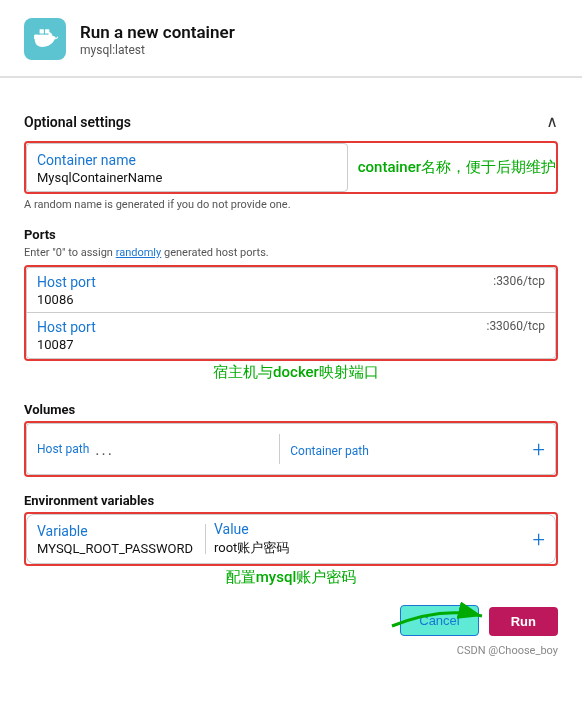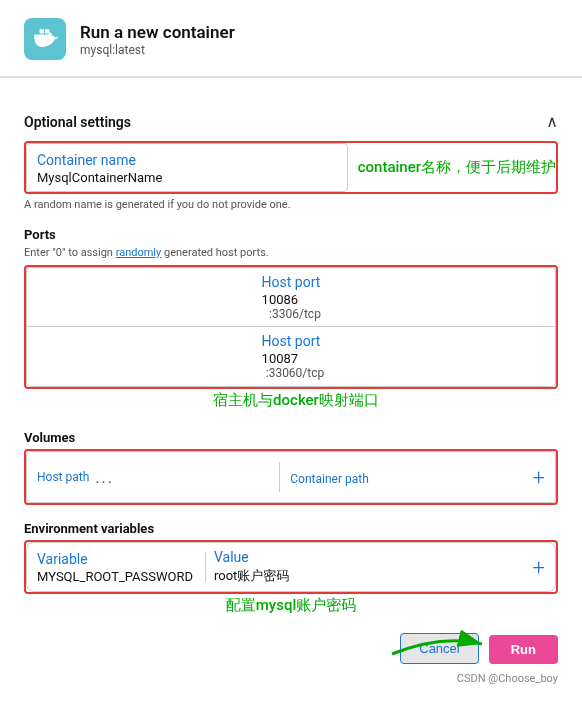--- a/index.html
+++ b/index.html
@@ -131,27 +131,25 @@
     
     .ports-section {
       padding: 0 24px 6px 24px;
     }
     .ports-box {
       border: 2px solid #e53935;
       border-radius: 4px;
     }
     .port-row {
       display: flex;
-      align-items: center;
       border: 1px solid #ccc;
       border-radius: 4px;
       padding: 6px 10px;
       margin-bottom: 0;
       position: relative;
-      flex-direction: column;
     }
     .port-row + .port-row {
       border-top: none;
       border-radius: 0 0 4px 4px;
     }
     .port-row:first-child {
       border-radius: 4px 4px 0 0;
       border-bottom: none;
     }
     .port-inner {
@@ -257,29 +255,29 @@
     }
 
     
     .env-annotation-row {
       padding: 0 24px 8px 24px;
       text-align: center;
     }
     .btn-cancel {
       padding: 7px 18px;
       border: 1px solid #1976d2;
-      background: #e5e5e5;
+      background: #5eead4;
       color: #1976d2;
       font-size: 13px;
       border-radius: 4px;
       cursor: pointer;
     }
     .btn-run {
       padding: 7px 22px;
-      background: #ec4899;
+      background: #be185d;
       color: #fff;
       font-size: 13px;
       border-radius: 4px;
       border: none;
       cursor: pointer;
       font-weight: 600;
     }
 
     
     .csdn-watermark {

